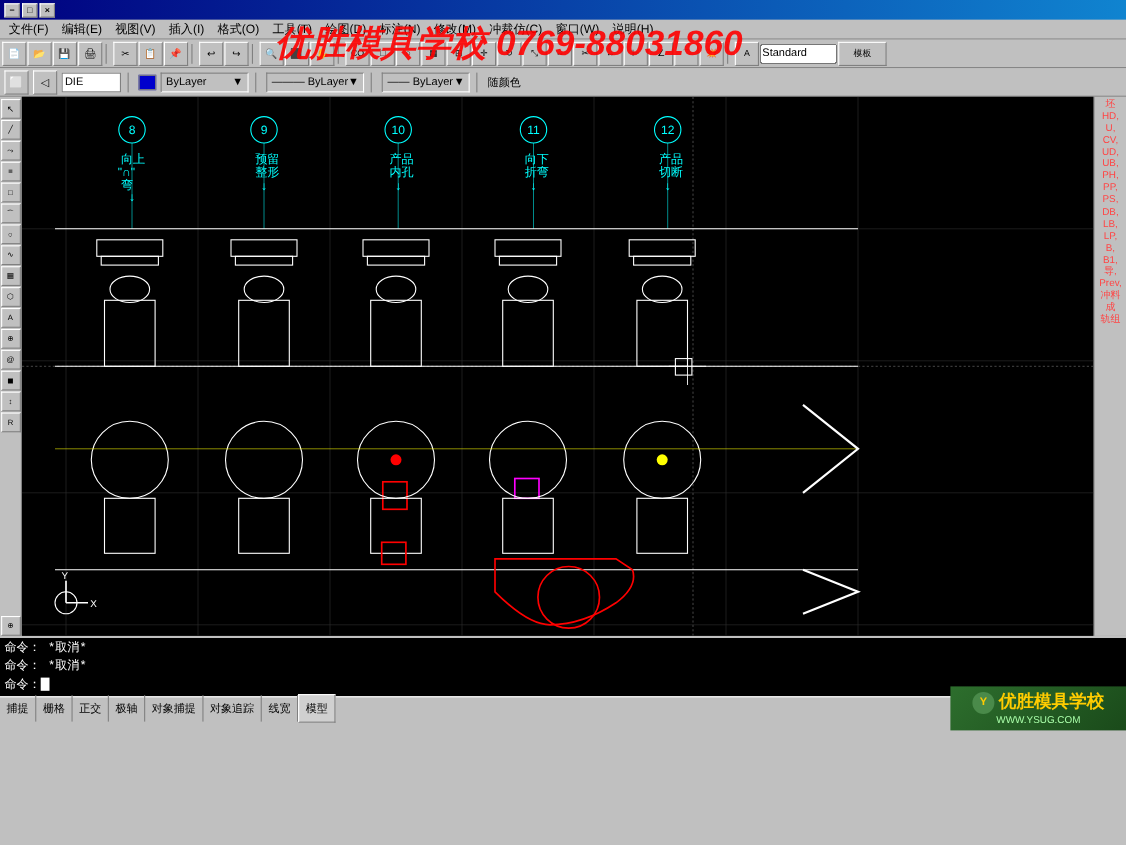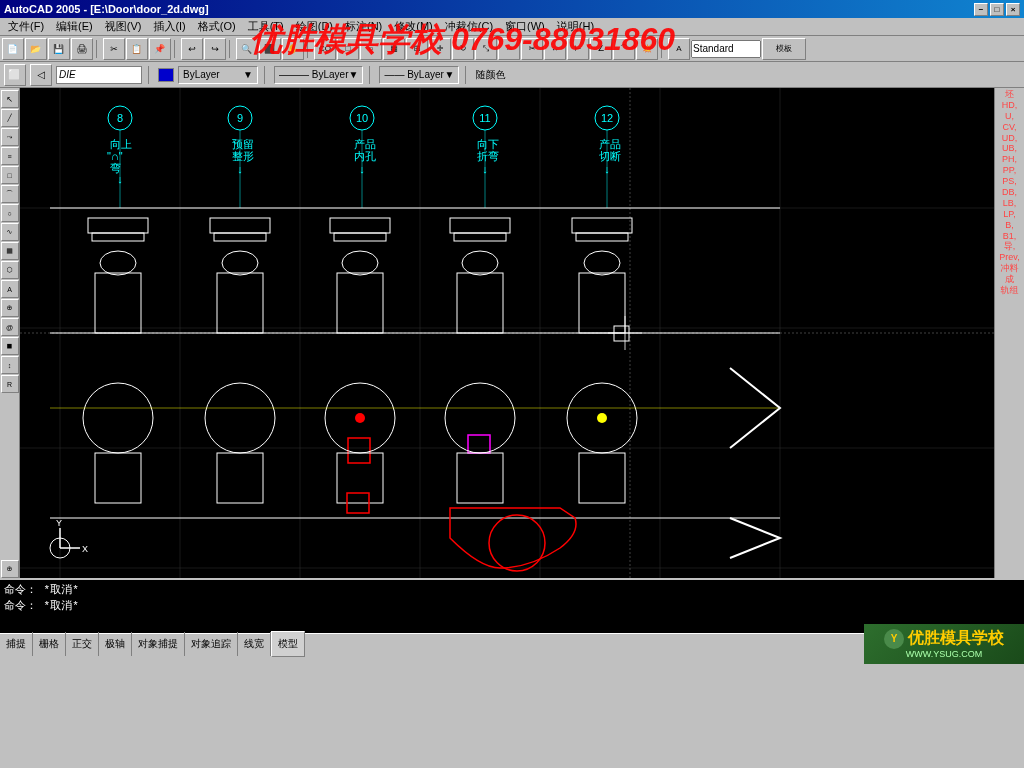--- a/index.html
+++ b/index.html
@@ -297,21 +297,20 @@
     }
     .grid-line {
       stroke: #333;
       stroke-width: 0.5;
     }
   </style>
 </head>
 <body>
 
 <div id="title-bar">
-  <span class="title-text">AutoCAD 2005 - [E:\Door\door_2d.dwg]</span>
   <div class="win-buttons">
     <div class="win-btn">−</div>
     <div class="win-btn">□</div>
     <div class="win-btn">×</div>
   </div>
 </div>
 
 <div id="menu-bar">
   <span class="menu-item">文件(F)</span>
   <span class="menu-item">编辑(E)</span>
@@ -364,21 +363,21 @@
   <div class="tb-btn" style="font-size:8px;">💥</div>
   <div class="tb-separator"></div>
   <div class="tb-btn" style="font-size:8px;">A</div>
   <input type="text" style="width: 70px; height: 18px; font-size: 10px;" value="Standard">
   <div class="tb-btn" style="font-size:8px;width:44px;">模板</div>
 </div>
 
 <div id="layer-toolbar">
   <div class="tb-btn" style="font-size:10px;">⬜</div>
   <div class="tb-btn" style="font-size:10px;">◁</div>
-  <input type="text" class="layer-input" style="width: 86px; font-style: italic;" value="DIE">
+  <input type="text" class="layer-input" style="width: 54px;" value="DIE">
   <div class="tb-separator"></div>
   <div class="tb-btn" style="background:#0000cc;width:16px;height:14px;border:1px solid #808080;"></div>
   <div class="layer-dropdown">
     <span>ByLayer</span>
     <span>▼</span>
   </div>
   <div class="tb-separator"></div>
   <div class="layer-dropdown">
     <span>——— ByLayer</span>
     <span>▼</span>
@@ -562,20 +561,24 @@
     <div class="rp-item">Prev,</div>
     <div class="rp-item">冲料</div>
     <div class="rp-item">成</div>
     <div class="rp-item">轨组</div>
   </div>
 </div>
 
 <div id="command-area">
   <div class="cmd-line">命令：  *取消*</div>
   <div class="cmd-line">命令：  *取消*</div>
+  <div class="cmd-input-line">
+    <span>命令：</span>
+    <span style="background:white;width:8px;height:12px;display:inline-block;"></span>
+  </div>
 </div>
 
 <div id="bottom-status">
   <div class="bs-btn">捕提</div>
   <div class="bs-btn">栅格</div>
   <div class="bs-btn">正交</div>
   <div class="bs-btn">极轴</div>
   <div class="bs-btn">对象捕提</div>
   <div class="bs-btn">对象追踪</div>
   <div class="bs-btn">线宽</div>

